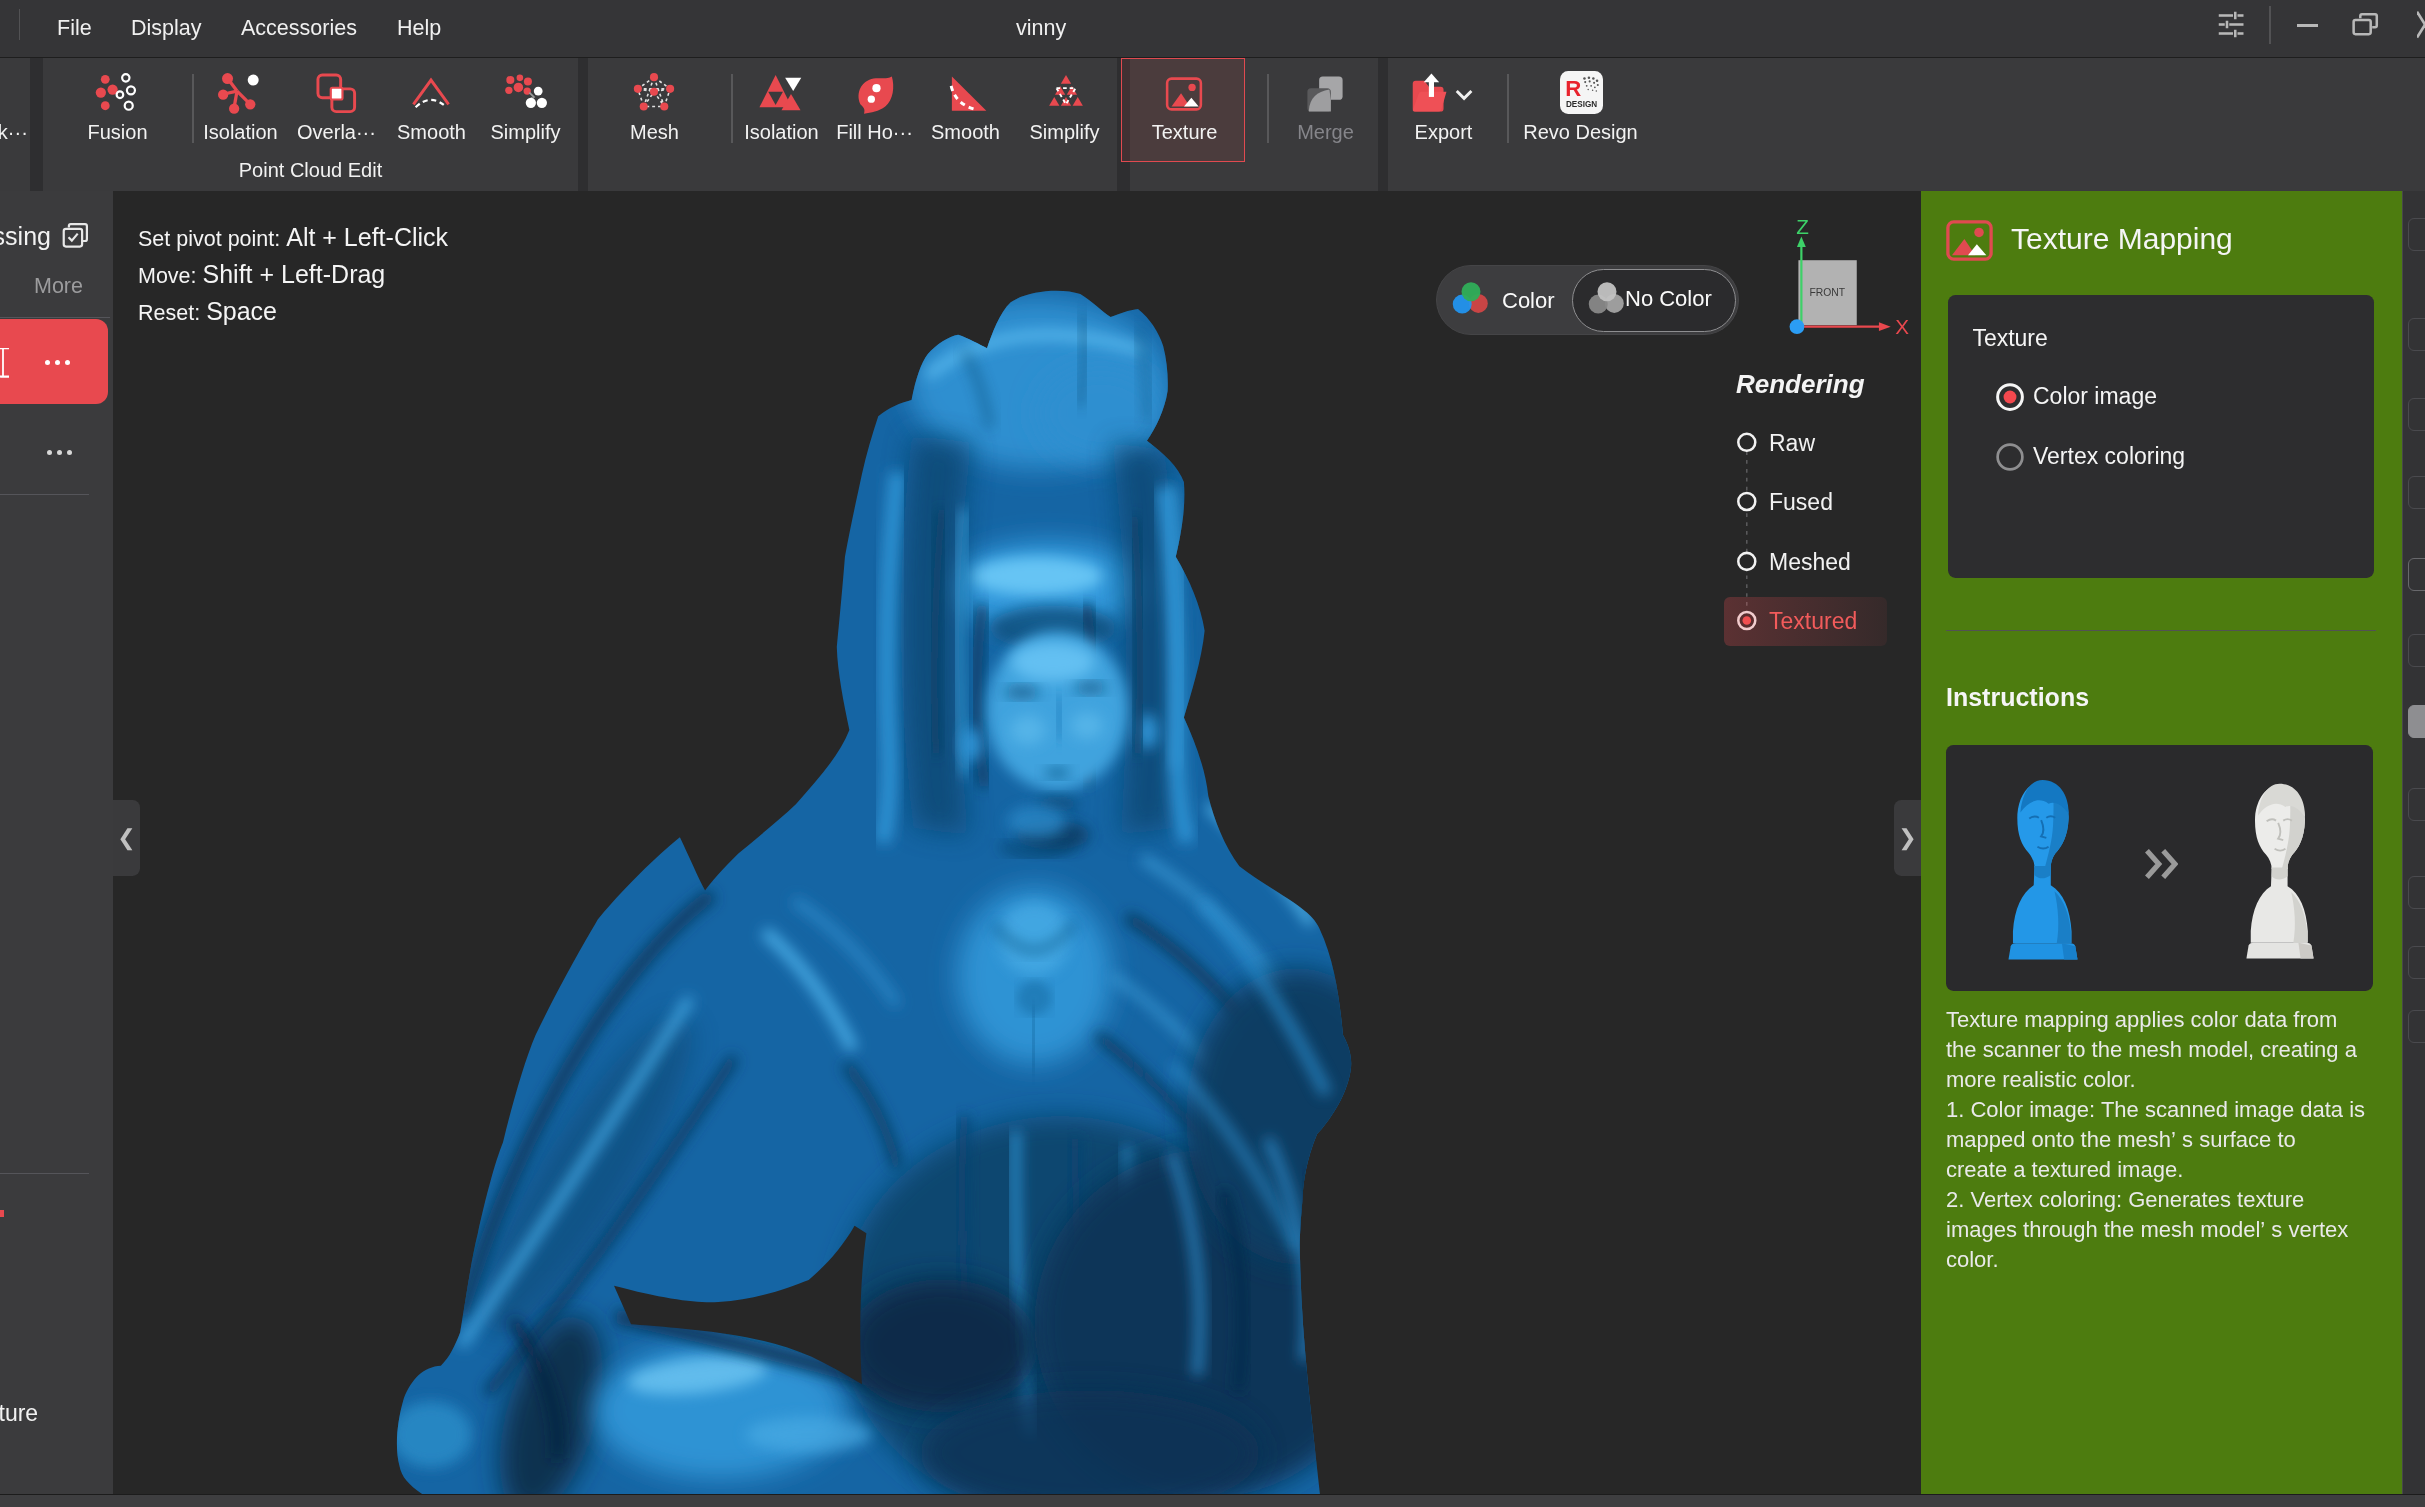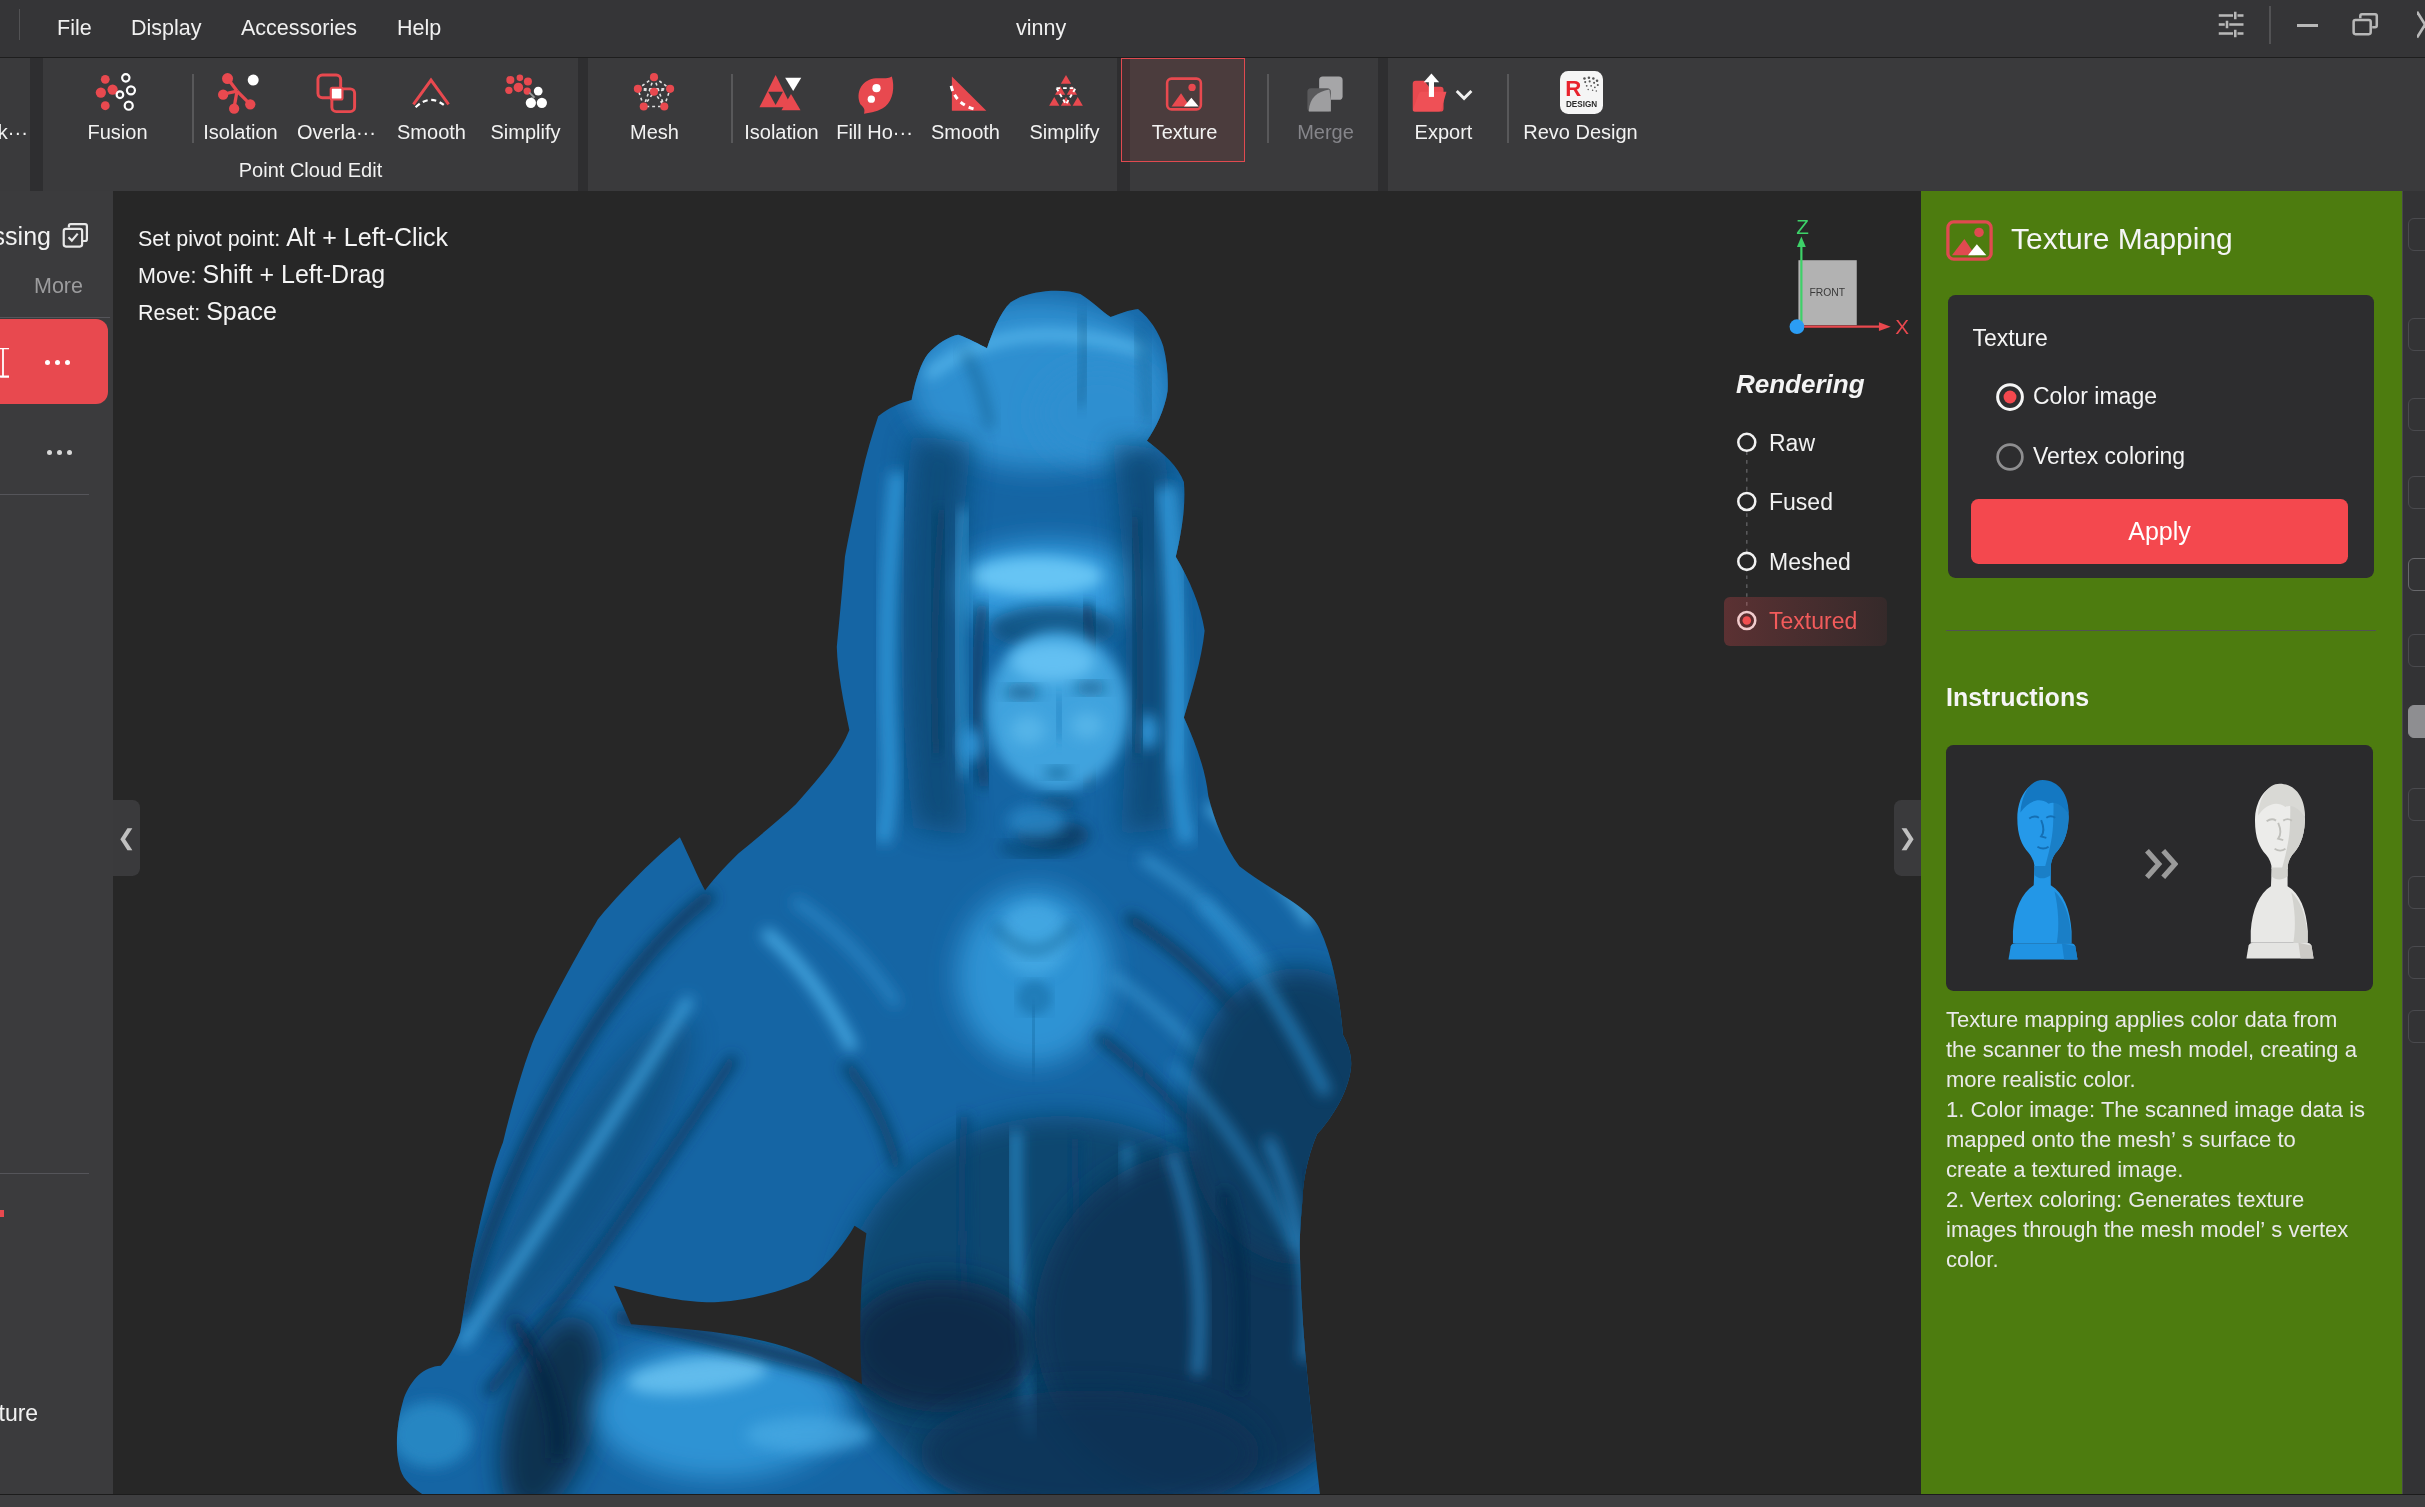--- a/index.html
+++ b/index.html
@@ -421,20 +421,36 @@
         <path d="M1690,1180 Q1720,1300 1700,1440" stroke="#3795d2" stroke-width="10" fill="none" filter="url(#soft)"></path>
         <ellipse cx="1320" cy="1705" rx="230" ry="85" fill="#0a3354" opacity="0.8" filter="url(#soft2)"></ellipse>
       </g>
       <path fill="#272727" d="M677,1479 C745,1497 790,1503 818,1501 C872,1497 912,1482 940,1471 C965,1450 986,1426 1002,1398
         L1018,1408 C1009,1473 1008,1548 1012,1612 C988,1598 965,1585 944,1575 C910,1560 870,1550 836,1545 C790,1538 730,1533 700,1531 Z"></path>
     </svg>
     <div class="hintline" style="top:30px;"><span class="hs">Set pivot point: </span><span class="hb">Alt + Left-Click</span></div>
     <div class="hintline" style="top:67px;"><span class="hs">Move: </span><span class="hb">Shift + Left-Drag</span></div>
     <div class="hintline" style="top:104px;"><span class="hs">Reset: </span><span class="hb">Space</span></div>
 
+    <div id="pill" class="abs">
+      <svg class="abs" style="left:15px; top:15px;" width="38" height="36" viewBox="0 0 52 48">
+        <circle cx="36" cy="30" r="13" fill="#c94545"></circle>
+        <circle cx="14" cy="31" r="13" fill="#2196f3" opacity="0.92"></circle>
+        <circle cx="26" cy="14" r="13" fill="#2fae59" opacity="0.95"></circle>
+      </svg>
+      <div class="pilltext" style="left:65px; top:20px;">Color</div>
+      <div id="nocolorseg">
+        <svg class="abs" style="left:15px; top:11px;" width="38" height="36" viewBox="0 0 52 48">
+          <circle cx="36" cy="30" r="13" fill="#9d9d9d"></circle>
+          <circle cx="14" cy="31" r="13" fill="#888888" opacity="0.95"></circle>
+          <circle cx="26" cy="14" r="13" fill="#c2c2c2" opacity="0.95"></circle>
+        </svg>
+        <div class="pilltext" style="left:52px; top:14px;">No Color</div>
+      </div>
+    </div>
 
     <svg class="abs" style="left:1664px; top:16.3px;" width="144" height="133" viewBox="0 0 195 180">
       <text x="26" y="36" font-size="28" fill="#3dd168" font-family="Liberation Sans, sans-serif">Z</text>
       <rect x="29" y="72" width="79" height="88" fill="#b9b9b9" opacity="0.95"></rect>
       <text x="68" y="121" font-size="14" fill="#3a3a3a" text-anchor="middle" font-family="Liberation Sans, sans-serif">FRONT</text>
       <line x1="33" y1="52" x2="33" y2="162" stroke="#3dd168" stroke-width="3"></line>
       <polygon points="33,40 27,54 39,54" fill="#3dd168"></polygon>
       <line x1="33" y1="162" x2="140" y2="162" stroke="#e8484e" stroke-width="3"></line>
       <polygon points="154,162 138,156 138,168" fill="#e8484e"></polygon>
       <circle cx="27" cy="162" r="10" fill="#2b9df4"></circle>
@@ -473,21 +489,20 @@
       <div class="rp-title" style="left:24.4px; top:27px; font-size:23px;">Texture</div>
       <svg class="abs" style="left:47px; top:87px;" width="30" height="30" viewBox="0 0 40 40">
         <circle cx="20" cy="20" r="16.5" fill="none" stroke="#f5f5f5" stroke-width="4"></circle>
         <circle cx="20" cy="20" r="8.6" fill="#f4484e"></circle>
       </svg>
       <div class="rp-title" style="left:85px; top:85px; font-size:23px;">Color image</div>
       <svg class="abs" style="left:47px; top:147px;" width="30" height="30" viewBox="0 0 40 40">
         <circle cx="20" cy="20" r="16.5" fill="none" stroke="#8e8e90" stroke-width="3.6"></circle>
       </svg>
       <div class="rp-title" style="left:85px; top:145px; font-size:23px;">Vertex coloring</div>
-      <div id="applybtn">Apply</div>
     </div>
     <div id="rp-sep" class="abs"></div>
     <div class="rp-title" style="left:25px; top:490px; font-size:25px; font-weight:bold;">Instructions</div>
     <div id="card2" class="abs">
       <svg class="abs" style="left:55px; top:29px;" width="84" height="187" viewBox="0 0 113 252">
         <path d="M16,212 C18,182 28,160 44,150 L45,124 L67,124 L67,150 C84,160 93,182 95,212 L95,228 L16,228 Z" fill="#2397e7"></path>
         <path d="M72,158 C85,170 92,190 94,212 L94,228 L75,228 C79,205 77,180 72,158 Z" fill="#1a7fc7"></path>
         <path d="M56,10 C78,10 92,32 91,60 C90,84 82,98 73,107 C69,113 67,119 67,126 L45,126 C45,119 42,112 37,106 C27,95 21,80 22,54 C24,28 38,10 56,10 Z" fill="#2599e9"></path>
         <path d="M70,22 C83,32 91,46 91,60 C90,84 82,98 73,107 C69,113 67,119 67,126 L59,126 C64,108 69,88 70,70 C71,52 71,36 70,22 Z" fill="#1a7fc7"></path>
         <path d="M56,8 C79,8 92,30 91,54 C83,42 73,36 64,40 C50,30 36,38 26,52 C28,26 40,8 56,8 Z" fill="#1478c2"></path>

